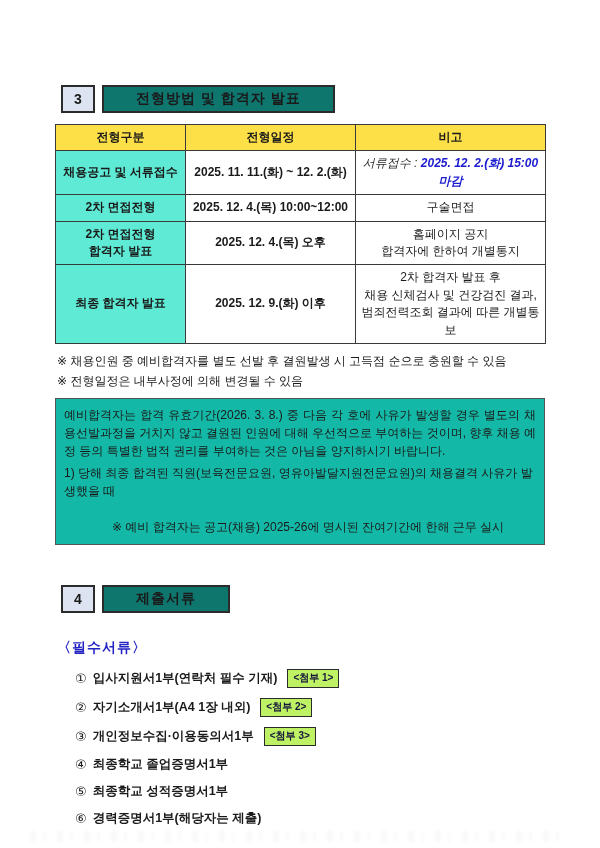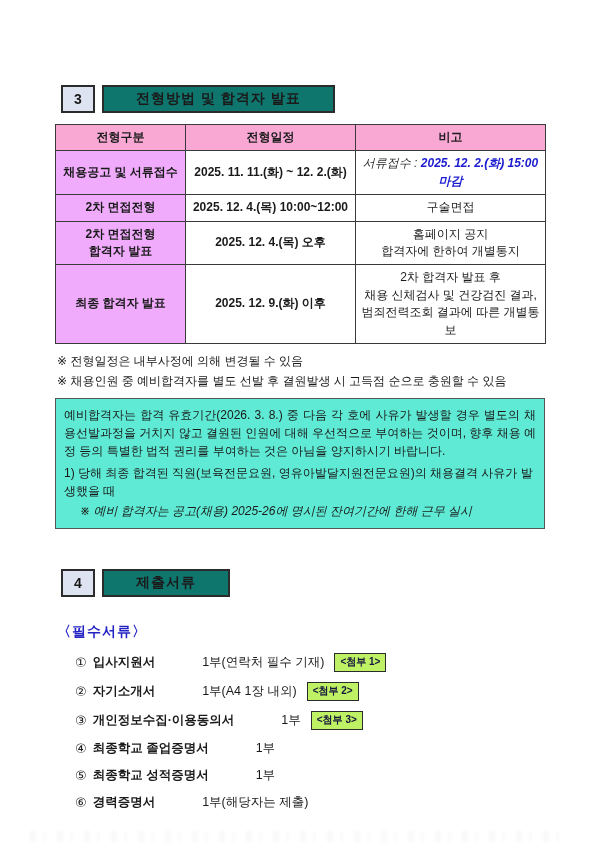--- a/index.html
+++ b/index.html
@@ -33,51 +33,51 @@
     width:490px; border-collapse:collapse; margin-top:11px;
     table-layout:fixed; font-size:12px;
   }
   table.sched th, table.sched td {
     border:1px solid #3a3a3a; text-align:center; vertical-align:middle;
     padding:4px 2px; line-height:1.45; white-space:pre-line;
   }
   table.sched col.c1 { width:130px; }
   table.sched col.c2 { width:170px; }
   table.sched col.c3 { width:190px; }
-  table.sched th { background:#f9a8d4; font-weight:bold; height:26px; }
-  table.sched td.cat { background:#f0abfc; font-weight:bold; }
+  table.sched th { background:#fde047; font-weight:bold; height:26px; }
+  table.sched td.cat { background:#5eead4; font-weight:bold; }
   table.sched td.sch { font-weight:bold; }
   table.sched td.note { font-weight:normal; }
   .note-prefix { font-style:italic; color:#2b2b2b; }
   .note-blue { font-style:italic; font-weight:bold; color:#1b1bd0; }
 
   
   .star-notes { margin-top:7px; margin-left:2px; font-size:12px; line-height:1.68; }
 
   
   .reserve-box {
     width:490px; margin-top:7px; border:1px solid #555;
-    background:#5eead4; padding:7px 8px 8px 8px;
+    background:#14b8a6; padding:7px 8px 8px 8px;
     font-size:12px; line-height:1.5;
   }
   .reserve-box .para { text-align:justify; }
   .reserve-box .item { margin-top:4px; }
-  .reserve-box .item-note { font-style:italic; padding-left:16px; margin-top:2px; }
+  .reserve-box .item-note { padding-left:16px; margin-top:18px;text-align:center; }
 
   
   .sec4 { margin-top:40px; }
   .req-heading {
     margin-top:26px; margin-left:2px;
     color:#2323c4; font-weight:bold; font-size:14px; letter-spacing:1px;
   }
   .doc-list { margin-top:12px; margin-left:20px; list-style:none; }
   .doc-list li { display:flex; align-items:center; font-size:12.5px; margin-bottom:10px; }
   .doc-num { margin-right:6px; font-size:13px; }
   .doc-name { font-weight:bold; }
-  .doc-rest { font-weight:normal;margin-left:47px; }
+  .doc-rest { font-weight:bold; }
   .attach-badge {
     display:inline-block; margin-left:10px; border:1px solid #2b2b2b;
     font-size:10px; font-weight:bold; color:#14143c;
     padding:1px 5px 2px 5px; background:#bef264;
   }
 
   
   .scan-artifact {
     position:absolute; left:30px; right:30px; bottom:6px; height:11px;
     background:repeating-linear-gradient(90deg,#999 0 6px,transparent 6px 13px,#aaa 13px 16px,transparent 16px 27px);
@@ -127,22 +127,22 @@
       <td class="cat">최종 합격자 발표</td>
       <td class="sch">2025. 12. 9.(화) 이후</td>
       <td class="note">2차 합격자 발표 후
 채용 신체검사 및 건강검진 결과,
 범죄전력조회 결과에 따른 개별통보</td>
     </tr>
   </tbody>
     </table>
 
   <div class="star-notes">
+    <div>※ 채용인원 중 예비합격자를 별도 선발 후 결원발생 시 고득점 순으로 충원할 수 있음</div>
     <div>※ 전형일정은 내부사정에 의해 변경될 수 있음</div>
-    <div>※ 채용인원 중 예비합격자를 별도 선발 후 결원발생 시 고득점 순으로 충원할 수 있음</div>
   </div>
 
   <div class="reserve-box">
     <div class="para">예비합격자는 합격 유효기간(2026. 3. 8.) 중 다음 각 호에 사유가 발생할 경우 별도의 채용선발과정을 거치지 않고 결원된 인원에 대해 우선적으로 부여하는 것이며, 향후 채용 예정 등의 특별한 법적 권리를 부여하는 것은 아님을 양지하시기 바랍니다.</div>
     <div class="item">1) 당해 최종 합격된 직원(보육전문요원, 영유아발달지원전문요원)의 채용결격 사유가 발생했을 때</div>
     <div class="item-note">※ 예비 합격자는 공고(채용) 2025-26에 명시된 잔여기간에 한해 근무 실시</div>
   </div>
 
   <div class="section-header sec4">
     <div class="num-box">4</div>

